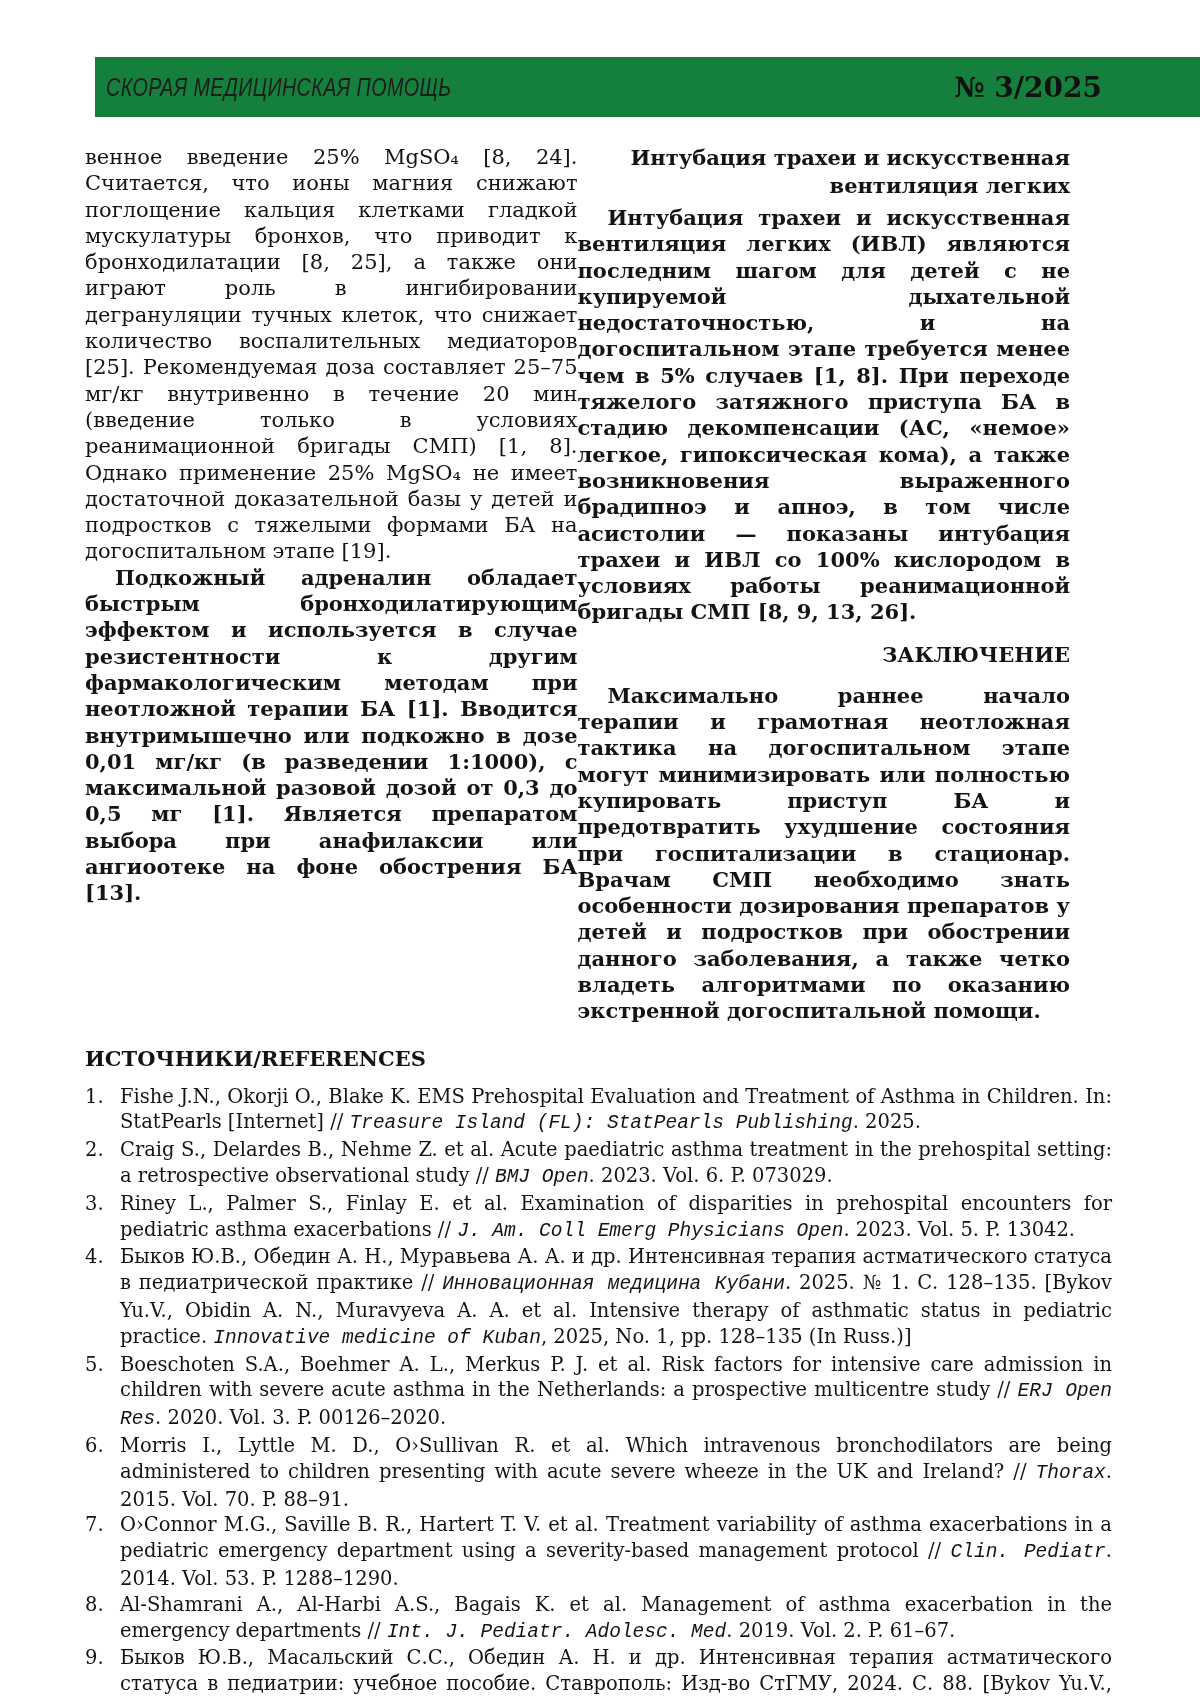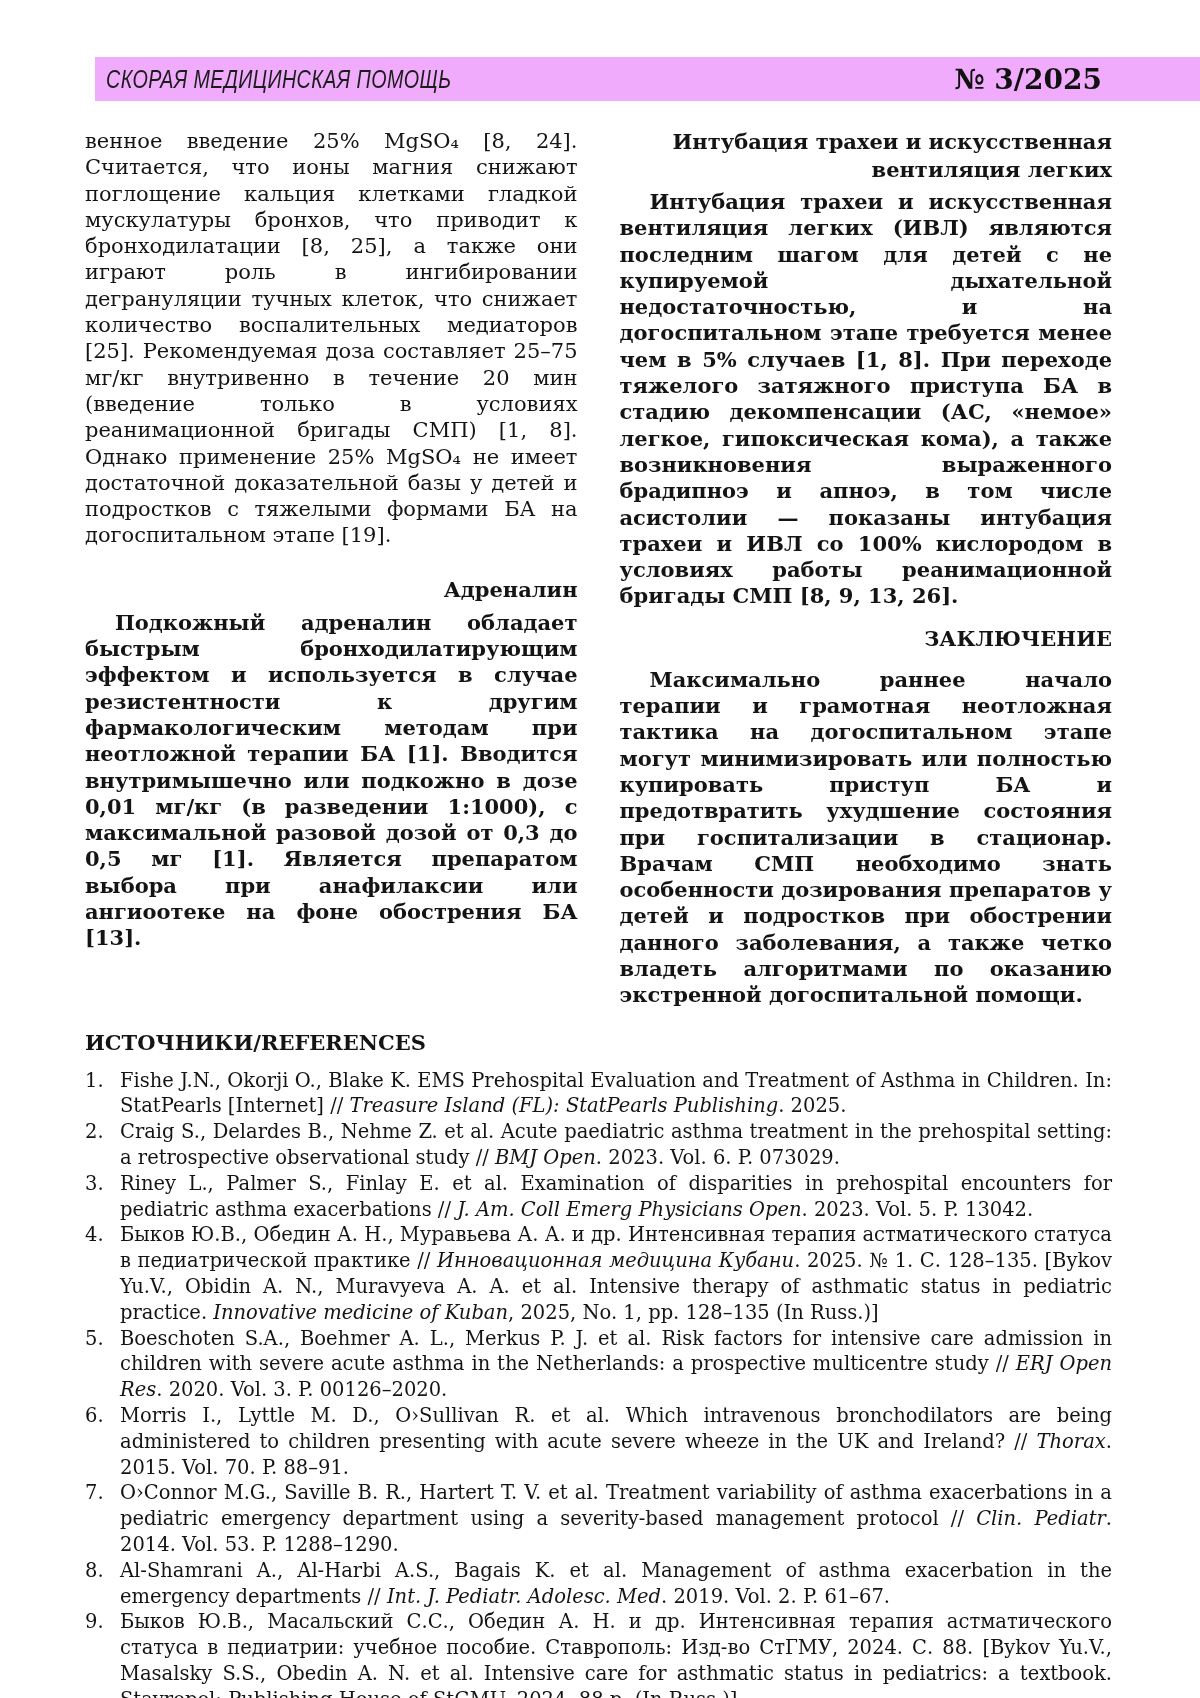--- a/index.html
+++ b/index.html
@@ -13,22 +13,22 @@
     width: 1200px;
     min-height: 1698px;
     box-sizing: border-box;
     padding-top: 57px;
     position: relative;
     background: #ffffff;
   }
   
   .header-bar {
     margin-left: 95px;
-    height: 44px;
-    background: #f0abfc;
+    height: 60px;
+    background: #15803d;
     display: flex;
     align-items: center;
     justify-content: space-between;
     padding: 0 98px 0 11px;
     box-sizing: border-box;
   }
   .journal-title {
     font-family: "Liberation Sans", sans-serif;
     font-style: italic;
     font-size: 26px;
@@ -39,21 +39,21 @@
     letter-spacing: 0.5px;
   }
   .issue-number {
     font-weight: bold;
     font-size: 28px;
     white-space: nowrap;
     color: #111;
   }
   
   .content { margin: 27px 88px 0 85px; }
-  .columns { display: flex; gap: 42px; }
+  .columns { display: flex; }
   .col { width: calc(50% - 21px); }
   .body-par {
     margin: 0;
     font-size: 21px;
     line-height: 26.3px;
     text-align: justify;
   }
   .indent { text-indent: 30px; font-weight: bold; }
   .col-heading {
     font-size: 21px;
@@ -79,39 +79,38 @@
     font-size: 19.5px;
     line-height: 25.8px;
   }
   .ref-item {
     position: relative;
     padding-left: 35px;
     text-align: justify;
     box-sizing: border-box;
   }
   .ref-num { position: absolute; left: 0; top: 0; }
-  .ref-text em { font-style: italic; }
+  .ref-text em { font-style: italic; font-family: Liberation Mono, monospace; }
 </style>
 </head>
 <body>
 
 <div class="page">
 
   <header class="header-bar">
     <span class="journal-title">СКОРАЯ МЕДИЦИНСКАЯ ПОМОЩЬ</span>
     <span class="issue-number">№ 3/2025</span>
   </header>
 
   <main class="content">
 
     <div class="columns">
 
       <section class="col col-left">
         <p class="body-par">венное введение 25%  MgSO₄ [8, 24]. Считается, что ионы магния снижают поглощение кальция клетками гладкой мускулатуры бронхов, что приводит к бронходилатации [8, 25], а также они играют роль в ингибировании дегрануляции тучных клеток, что снижает количество воспалительных медиаторов [25]. Рекомендуемая доза составляет 25–75 мг/кг внутривенно в течение 20 мин (введение только в условиях реанимационной бригады СМП) [1, 8]. Однако применение 25%  MgSO₄ не имеет достаточной доказательной базы у детей и подростков с тяжелыми формами БА на догоспитальном этапе [19].</p>
-        <h3 class="col-heading heading-adrenaline">Адреналин</h3>
         <p class="body-par indent">Подкожный адреналин обладает быстрым бронходилатирующим эффектом и используется в случае резистентности к другим фармакологическим методам при неотложной терапии БА [1]. Вводится внутримышечно или подкожно в дозе 0,01 мг/кг (в разведении 1:1000), с максимальной разовой дозой от 0,3 до 0,5 мг [1]. Является препаратом выбора при анафилаксии или ангиоотеке на фоне обострения БА [13].</p>
       </section>
 
       <section class="col col-right">
         <h3 class="col-heading heading-intubation">Интубация трахеи и искусственная вентиляция легких</h3>
         <p class="body-par indent">Интубация трахеи и искусственная вентиляция легких (ИВЛ) являются последним шагом для детей с не купируемой дыхательной недостаточностью, и на догоспитальном этапе требуется менее чем в 5%  случаев [1, 8]. При переходе тяжелого затяжного приступа БА в стадию декомпенсации (АС, «немое» легкое, гипоксическая кома), а также возникновения выраженного брадипноэ и апноэ, в том числе асистолии —  показаны интубация трахеи и ИВЛ со 100%  кислородом в условиях работы реанимационной бригады СМП [8, 9, 13, 26].</p>
         <h3 class="col-heading heading-conclusion">ЗАКЛЮЧЕНИЕ</h3>
         <p class="body-par indent">Максимально раннее начало терапии и грамотная неотложная тактика на догоспитальном этапе могут минимизировать или полностью купировать приступ БА и предотвратить ухудшение состояния при госпитализации в стационар. Врачам СМП необходимо знать особенности дозирования препаратов у детей и подростков при обострении данного заболевания, а также четко владеть алгоритмами по оказанию экстренной догоспитальной помощи.</p>
       </section>
 

